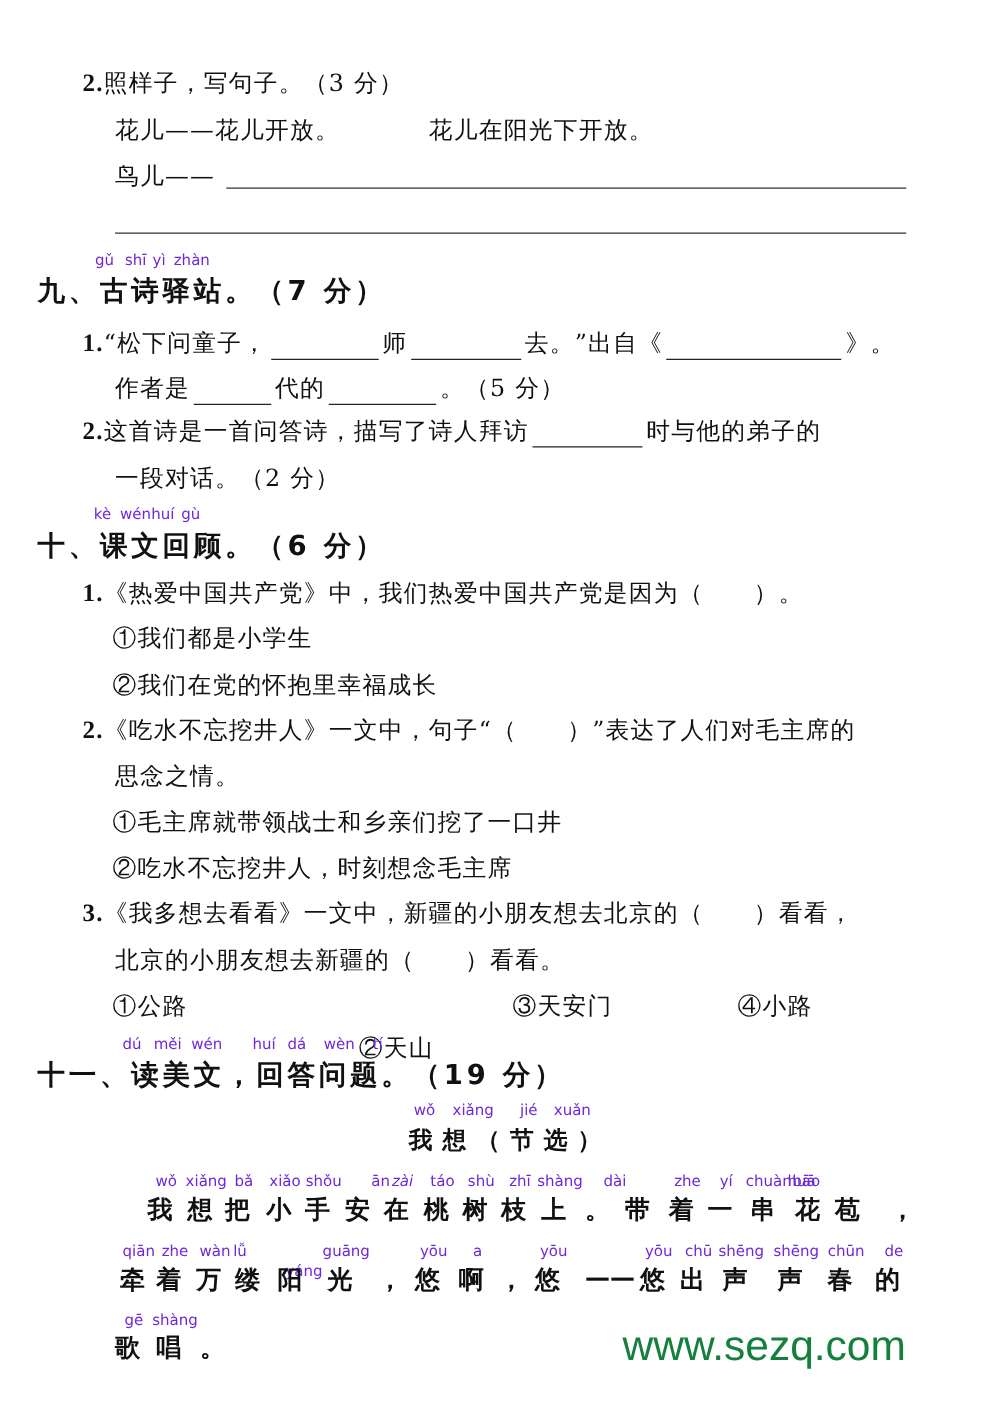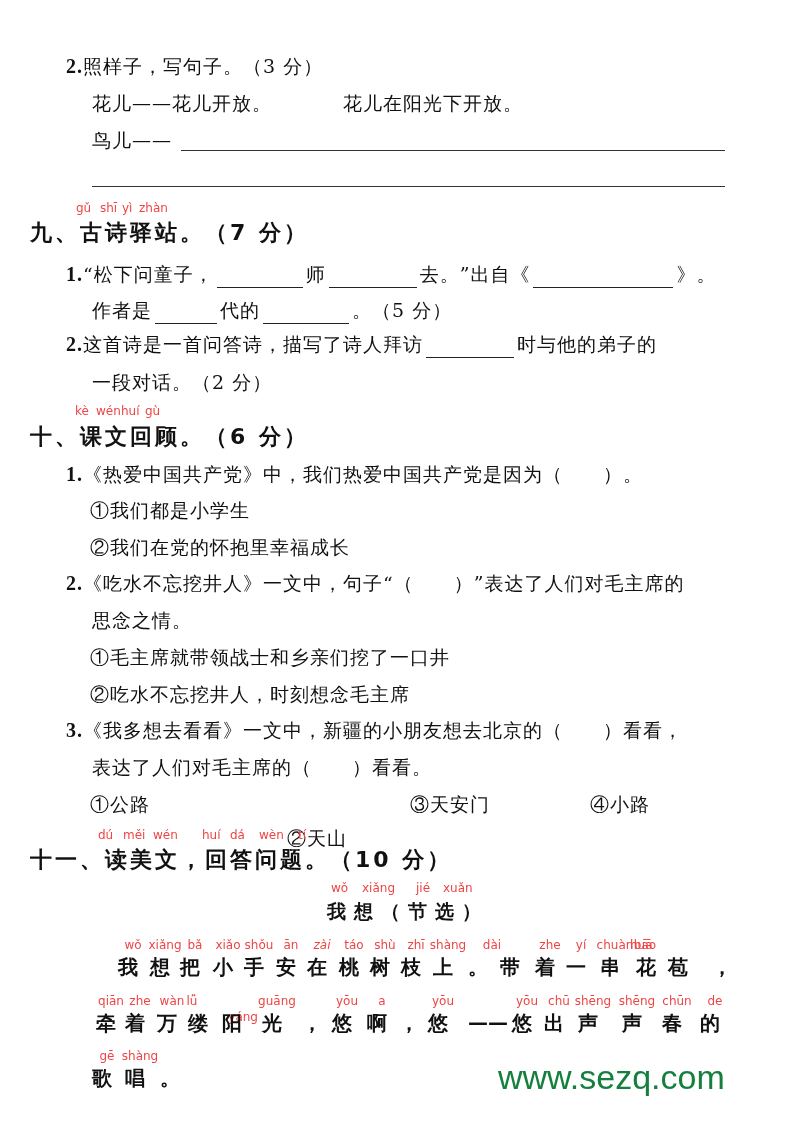--- a/index.html
+++ b/index.html
@@ -2,21 +2,21 @@
 <html><head>
   <meta charset="utf-8">
   <style>
     html, body { margin: 0; padding: 0; background: #ffffff; }
     body { width: 800px; height: 1131px; position: relative; overflow: hidden;
            font-family: "DejaVu Serif", serif; color: #111; }
     .abs { position: absolute; white-space: nowrap; }
     .q { font-size: 19px; letter-spacing: 1px; }
     .num { font-weight: bold; font-family: "Liberation Serif", serif; font-size: 20px; }
     .sec { font-family: "DejaVu Sans", sans-serif; font-weight: bold; font-size: 22px; letter-spacing: 3px; }
-    .py { font-family: "DejaVu Sans", sans-serif; font-size: 12px; color: #ef4444; position: absolute; white-space: nowrap; }
+    .py { font-family: "DejaVu Sans", sans-serif; font-size: 12px; color: #6d28d9; position: absolute; white-space: nowrap; }
     .blank { display: inline-block; border-bottom: 1.5px solid #222; height: 18px; vertical-align: bottom; margin: 0 3px; }
     .line { position: absolute; border-bottom: 1.8px solid #333; height: 0; }
     .poem { font-family: "DejaVu Sans", sans-serif; font-size: 20px; font-weight: bold; position: absolute; white-space: nowrap; }
     .watermark { position: absolute; left: 498px; top: 1058px; font-family: "Liberation Sans", sans-serif;
                  font-size: 34px; color: #15803d; white-space: nowrap; }
   </style>
 </head>
 <body>
 
 <div class="abs q" style="left:66px; top:54px;">
@@ -61,53 +61,53 @@
 <div class="abs q" style="left:66px; top:571px;">
   <span class="num">2.</span><span>《吃水不忘挖井人》一文中，句子“（　　）”表达了人们对毛主席的</span>
 </div>
 <div class="abs q" style="left:92px; top:608px;">思念之情。</div>
 <div class="abs q" style="left:90px; top:645px;">①毛主席就带领战士和乡亲们挖了一口井</div>
 <div class="abs q" style="left:90px; top:682px;">②吃水不忘挖井人，时刻想念毛主席</div>
 
 <div class="abs q" style="left:66px; top:718px;">
   <span class="num">3.</span><span>《我多想去看看》一文中，新疆的小朋友想去北京的（　　）看看，</span>
 </div>
-<div class="abs q" style="left:92px; top:755px;">表达了人们对毛主席的（　　）看看。</div>
+<div class="abs q" style="left:92px; top:755px;">北京的小朋友想去新疆的（　　）看看。</div>
 <div class="abs q" style="left:90px; top:792px;">①公路</div>
 <div class="abs q" style="left:250px; top:826px;margin-left:37px;">②天山</div>
 <div class="abs q" style="left:410px; top:792px;">③天安门</div>
 <div class="abs q" style="left:590px; top:792px;">④小路</div>
 
 <span class="py" style="left:98px; top:828px;">dú</span>
 <span class="py" style="left:123px; top:828px;">měi</span>
 <span class="py" style="left:153px; top:828px;">wén</span>
 <span class="py" style="left:202px; top:828px;">huí</span>
 <span class="py" style="left:230px; top:828px;">dá</span>
 <span class="py" style="left:259px; top:828px;">wèn</span>
 <span class="py" style="left:298px; top:828px;">tí</span>
-<div class="abs sec" style="left:30px; top:845px;">十一、读美文，回答问题。（10 分）</div>
+<div class="abs sec" style="left:30px; top:845px;">十一、读美文，回答问题。（19 分）</div>
 
 <span class="py" style="left:331px; top:881px;">wǒ</span>
 <span class="py" style="left:362px; top:881px;">xiǎng</span>
 <span class="py" style="left:416px; top:881px;">jié</span>
 <span class="py" style="left:443px; top:881px;">xuǎn</span>
 <div class="abs" style="left:327px; top:899px; font-family:'DejaVu Sans', sans-serif; font-size:19px; font-weight:bold; letter-spacing:8px;">我想（节选）</div>
 
 <div id="passage">
     <span class="py" style="left: 112px; top: 938px; width: 42px; text-align: center;">wǒ</span>
     <span class="poem" style="left: 118px; top: 954px;">我</span>
     <span class="py" style="left: 144px; top: 938px; width: 42px; text-align: center;">xiǎng</span>
     <span class="poem" style="left: 150px; top: 954px;">想</span>
     <span class="py" style="left: 174px; top: 938px; width: 42px; text-align: center;">bǎ</span>
     <span class="poem" style="left: 180px; top: 954px;">把</span>
     <span class="py" style="left: 207px; top: 938px; width: 42px; text-align: center;">xiǎo</span>
     <span class="poem" style="left: 213px; top: 954px;">小</span>
     <span class="py" style="left: 238px; top: 938px; width: 42px; text-align: center;">shǒu</span>
     <span class="poem" style="left: 244px; top: 954px;">手</span>
-    <span class="py" style="left: 270px; top: 938px; width: 42px; text-align: center;">ān</span>
+    <span class="py" style="left: 270px; top: 938px; width: 42px; text-align: right;">ān</span>
     <span class="poem" style="left: 276px; top: 954px;">安</span>
     <span class="py" style="left: 301px; top: 938px; width: 42px; text-align: center; font-style: italic;">zài</span>
     <span class="poem" style="left: 307px; top: 954px;">在</span>
     <span class="py" style="left: 333px; top: 938px; width: 42px; text-align: center;">táo</span>
     <span class="poem" style="left: 339px; top: 954px;">桃</span>
     <span class="py" style="left: 364px; top: 938px; width: 42px; text-align: center;">shù</span>
     <span class="poem" style="left: 370px; top: 954px;">树</span>
     <span class="py" style="left: 395px; top: 938px; width: 42px; text-align: center;">zhī</span>
     <span class="poem" style="left: 401px; top: 954px;">枝</span>
     <span class="py" style="left: 427px; top: 938px; width: 42px; text-align: center;">shàng</span>

